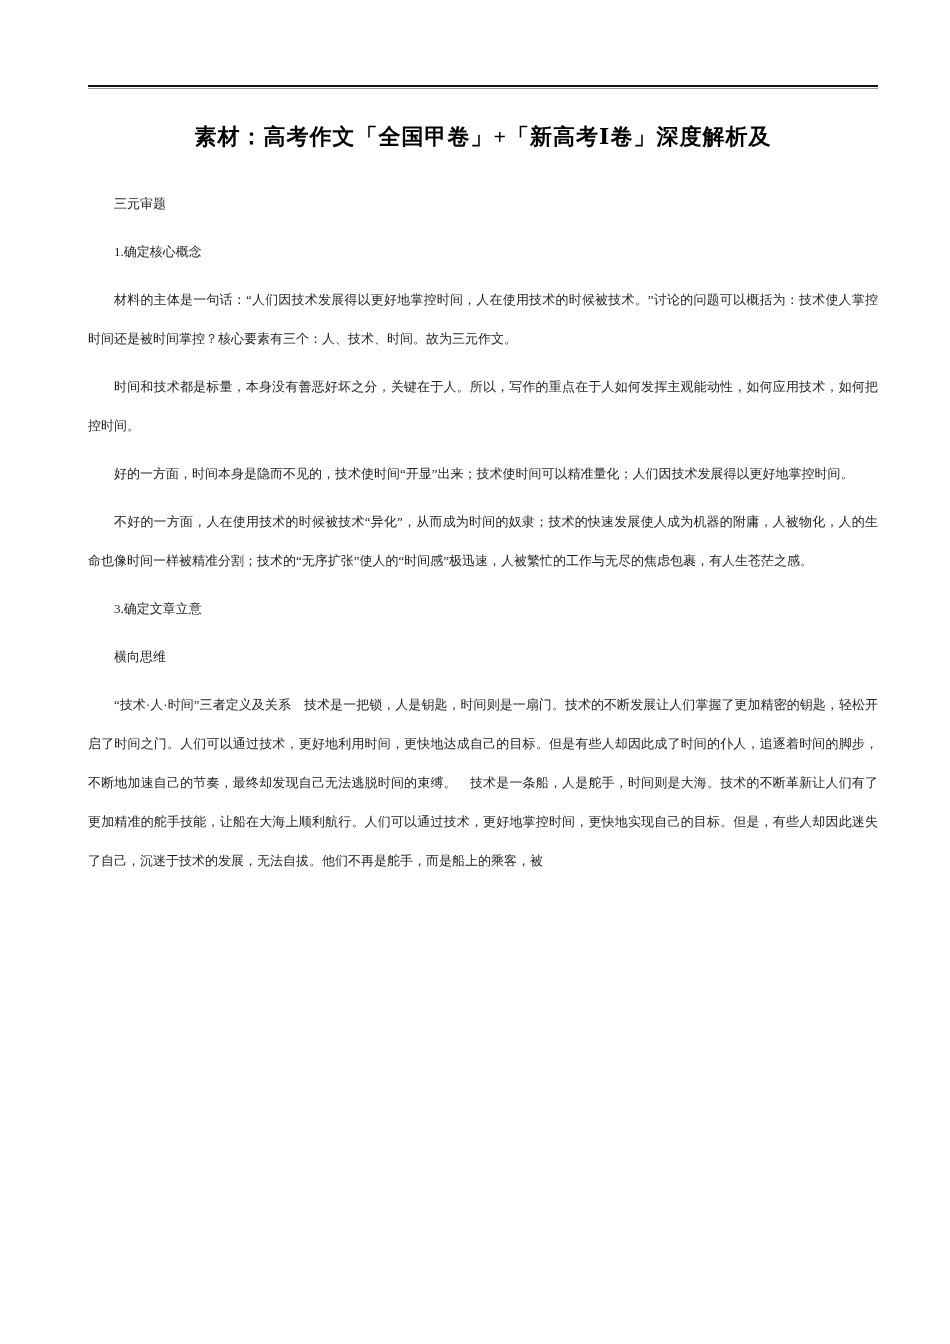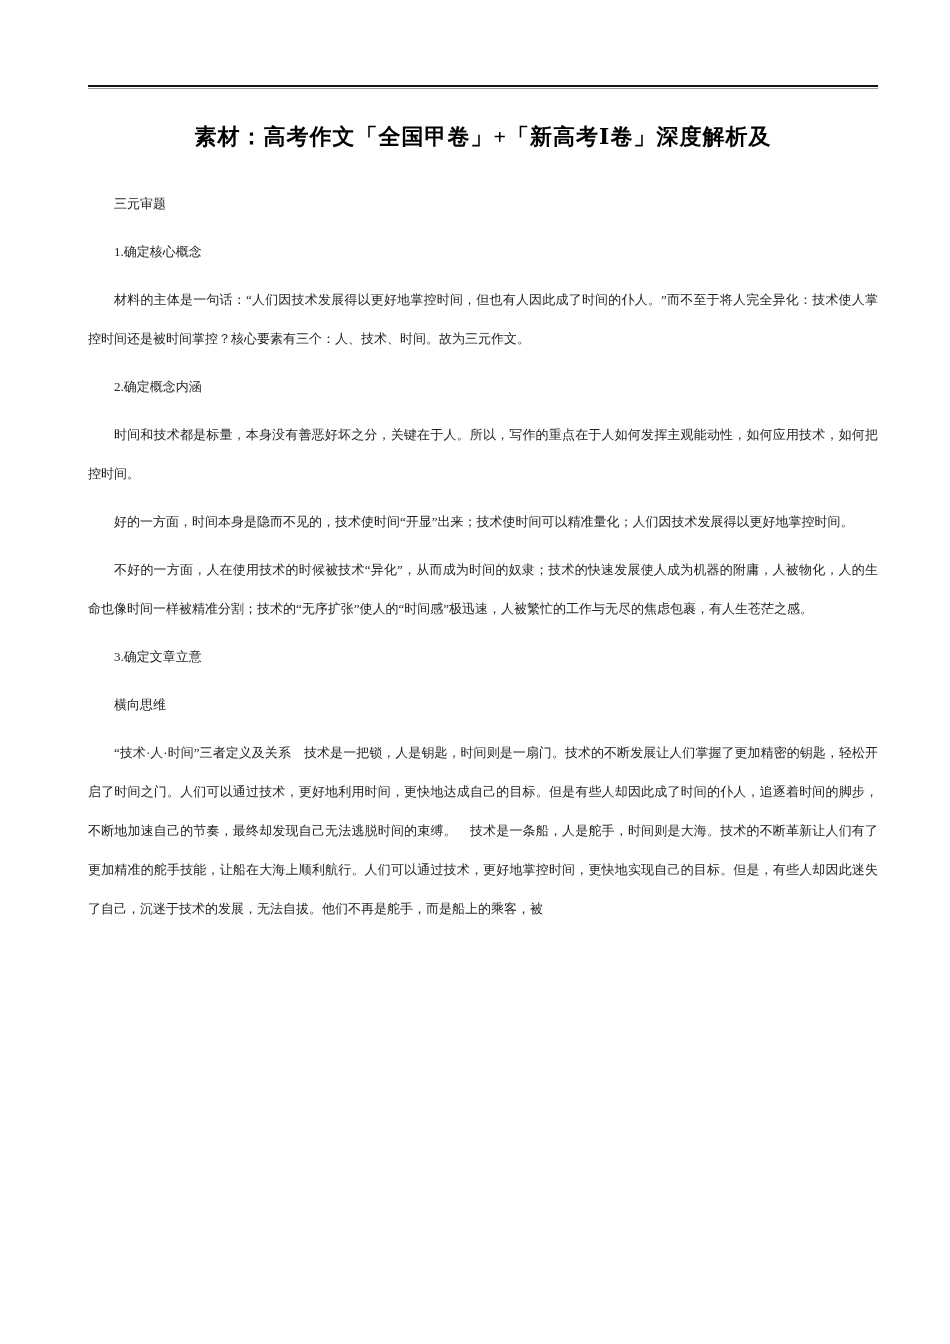--- a/index.html
+++ b/index.html
@@ -52,22 +52,21 @@
 </style>
 </head>
 <body>
 
 <div class="page">
   <div class="header-rule"></div>
   <div class="content">
     <h1 class="doc-title">素材：高考作文「全国甲卷」+「新高考Ⅰ卷」深度解析及</h1>
     <p class="para">三元审题</p>
     <p class="para">1.确定核心概念</p>
-    <p class="para">材料的主体是一句话：“人们因技术发展得以更好地掌控时间，但也有人因此成了时间的仆人。”而不至于将人完全异化：技术使人掌控时间还是被时间掌控？核心要素有三个：人、技术、时间。故为三元作文。</p>
-    <p class="para">2.确定概念内涵</p>
+    <p class="para">材料的主体是一句话：“人们因技术发展得以更好地掌控时间，人在使用技术的时候被技术。”讨论的问题可以概括为：技术使人掌控时间还是被时间掌控？核心要素有三个：人、技术、时间。故为三元作文。</p>
     <p class="para">时间和技术都是标量，本身没有善恶好坏之分，关键在于人。所以，写作的重点在于人如何发挥主观能动性，如何应用技术，如何把控时间。</p>
     <p class="para">好的一方面，时间本身是隐而不见的，技术使时间“开显”出来；技术使时间可以精准量化；人们因技术发展得以更好地掌控时间。</p>
     <p class="para">不好的一方面，人在使用技术的时候被技术“异化”，从而成为时间的奴隶；技术的快速发展使人成为机器的附庸，人被物化，人的生命也像时间一样被精准分割；技术的“无序扩张”使人的“时间感”极迅速，人被繁忙的工作与无尽的焦虑包裹，有人生苍茫之感。</p>
     <p class="para">3.确定文章立意</p>
     <p class="para">横向思维</p>
     <p class="para">“技术·人·时间”三者定义及关系　技术是一把锁，人是钥匙，时间则是一扇门。技术的不断发展让人们掌握了更加精密的钥匙，轻松开启了时间之门。人们可以通过技术，更好地利用时间，更快地达成自己的目标。但是有些人却因此成了时间的仆人，追逐着时间的脚步，不断地加速自己的节奏，最终却发现自己无法逃脱时间的束缚。　技术是一条船，人是舵手，时间则是大海。技术的不断革新让人们有了更加精准的舵手技能，让船在大海上顺利航行。人们可以通过技术，更好地掌控时间，更快地实现自己的目标。但是，有些人却因此迷失了自己，沉迷于技术的发展，无法自拔。他们不再是舵手，而是船上的乘客，被</p>
   </div>
 </div>
 
 </body></html>

